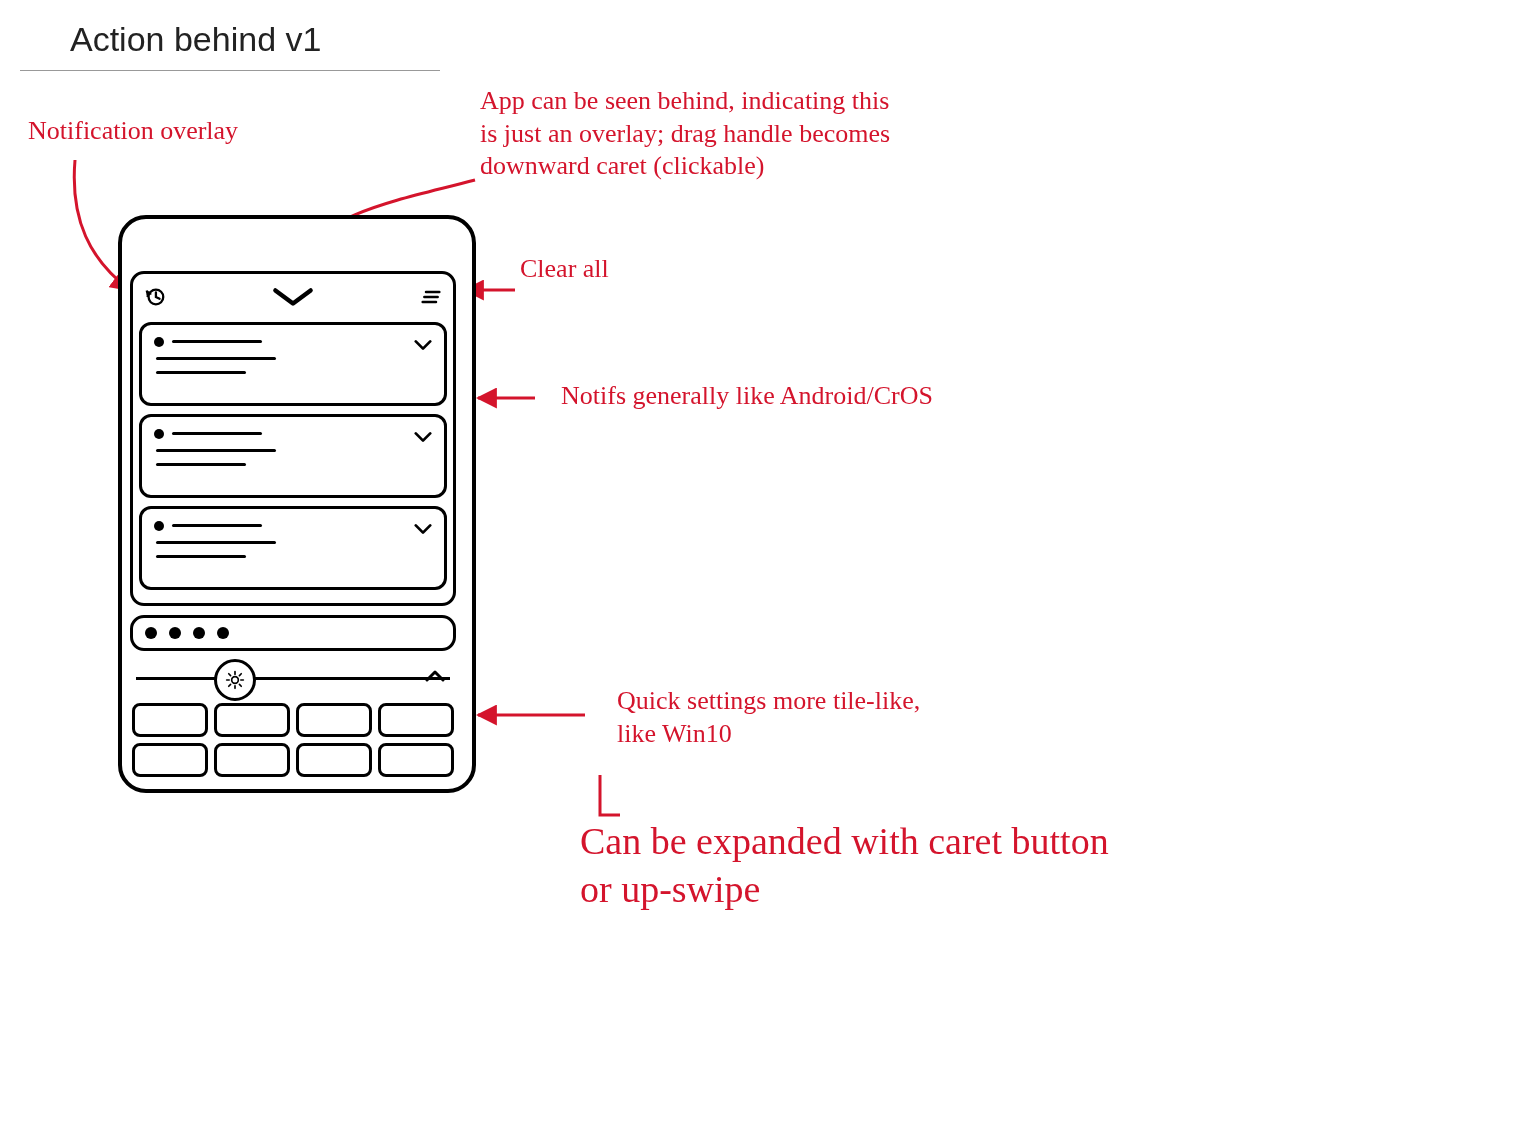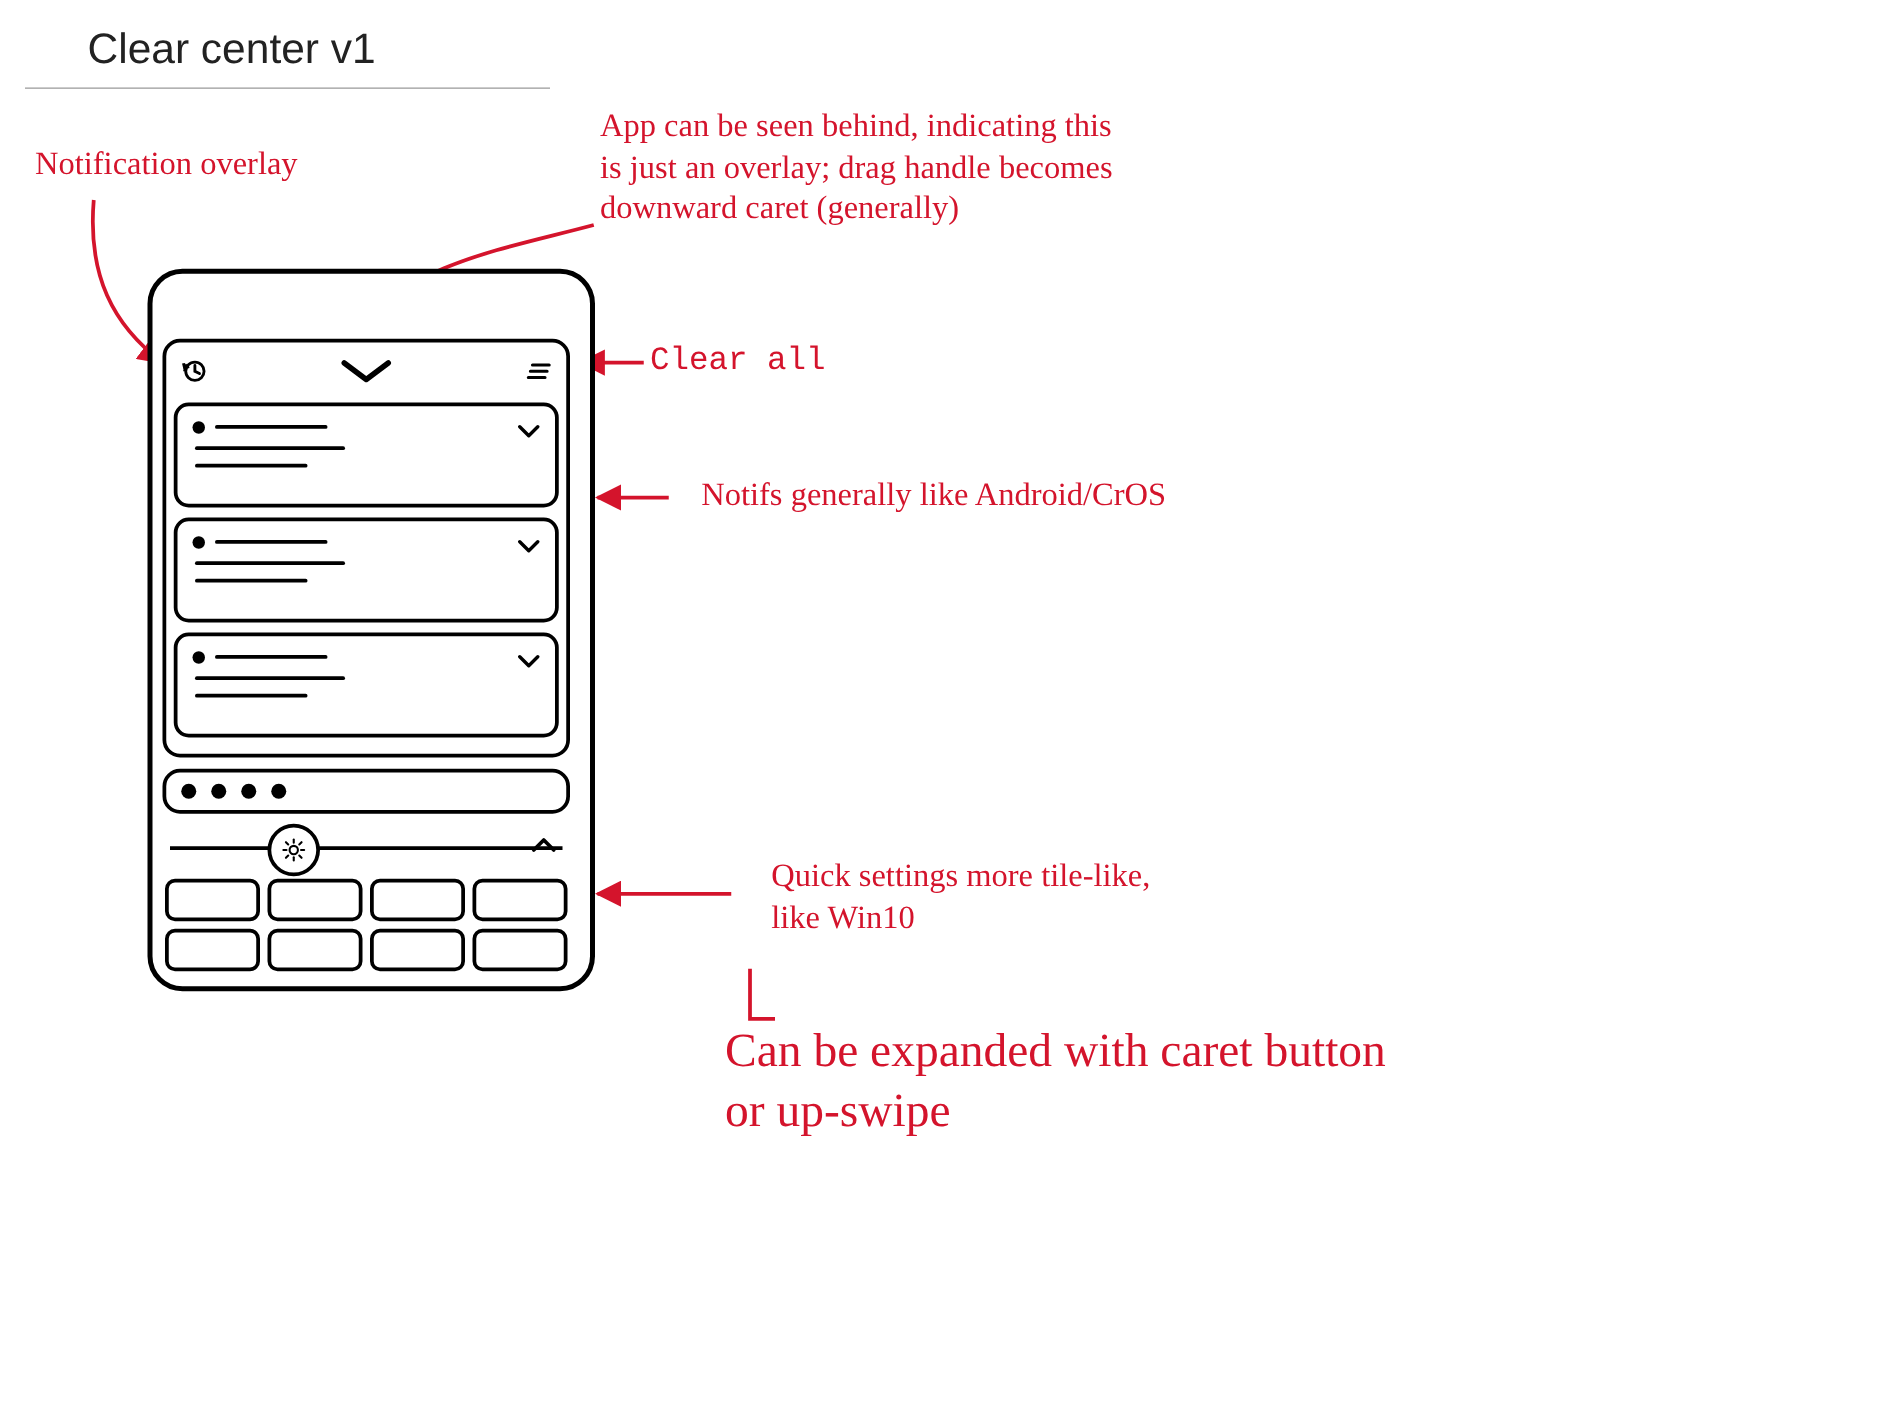--- a/index.html
+++ b/index.html
@@ -197,28 +197,28 @@
     border: 3px solid #000;
     border-radius: 8px;
     background: #fff;
   }
 </style>
 </head>
 <body>
 
 <div class="page">
 
-  <div class="title">Clear center v1</div>
+  <div class="title">Action behind v1</div>
   <div class="title-underline"></div>
 
   <div class="anno" style="left:28px; top:115px;">Notification overlay</div>
   <div class="anno" style="left:480px; top:85px;">App can be seen behind, indicating this
 is just an overlay; drag handle becomes
-downward caret (generally)</div>
-  <div class="anno" style="left:520px; top:272px;font-family:Liberation Mono, monospace;">Clear all</div>
+downward caret (clickable)</div>
+  <div class="anno" style="left:520px; top:253px;">Clear all</div>
   <div class="anno" style="left:561px; top:380px;text-align:right;">Notifs generally like Android/CrOS</div>
   <div class="anno" style="left:617px; top:685px;">Quick settings more tile-like,
 like Win10</div>
   <div class="anno" style="left:580px; top:790px; font-size:38px;margin-top:28px;">Can be expanded with caret button
 or up-swipe</div>
 
   <svg class="arrows" xmlns="http://www.w3.org/2000/svg">
     <defs>
       <marker id="ah" viewBox="0 0 10 10" refX="9" refY="5" markerWidth="7" markerHeight="7" orient="auto-start-reverse">
         <path d="M 0 0 L 10 5 L 0 10 z" fill="#d4142c"></path>

